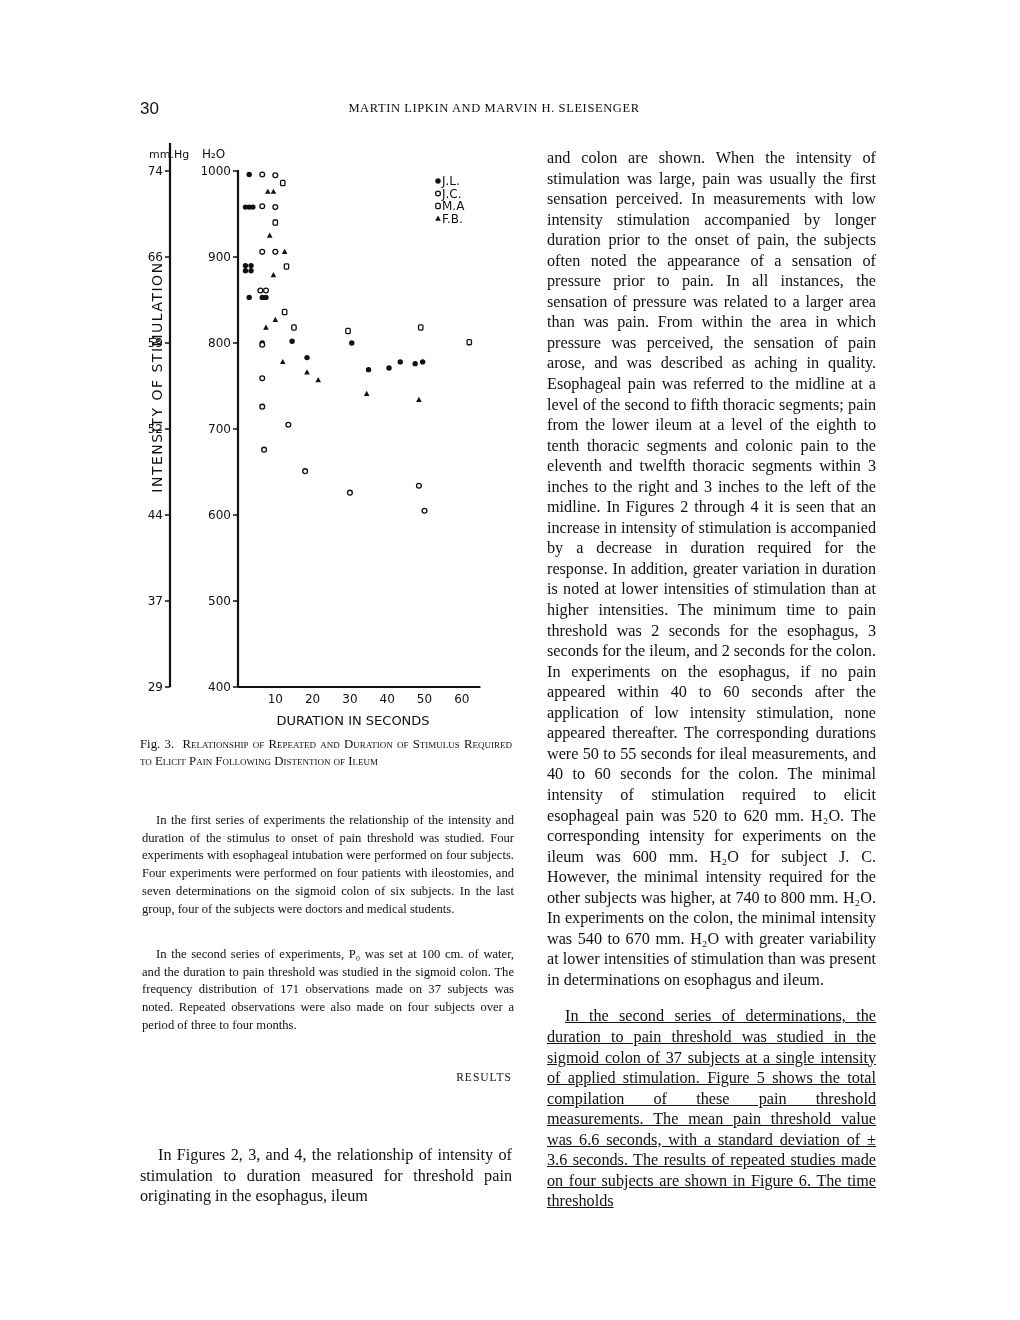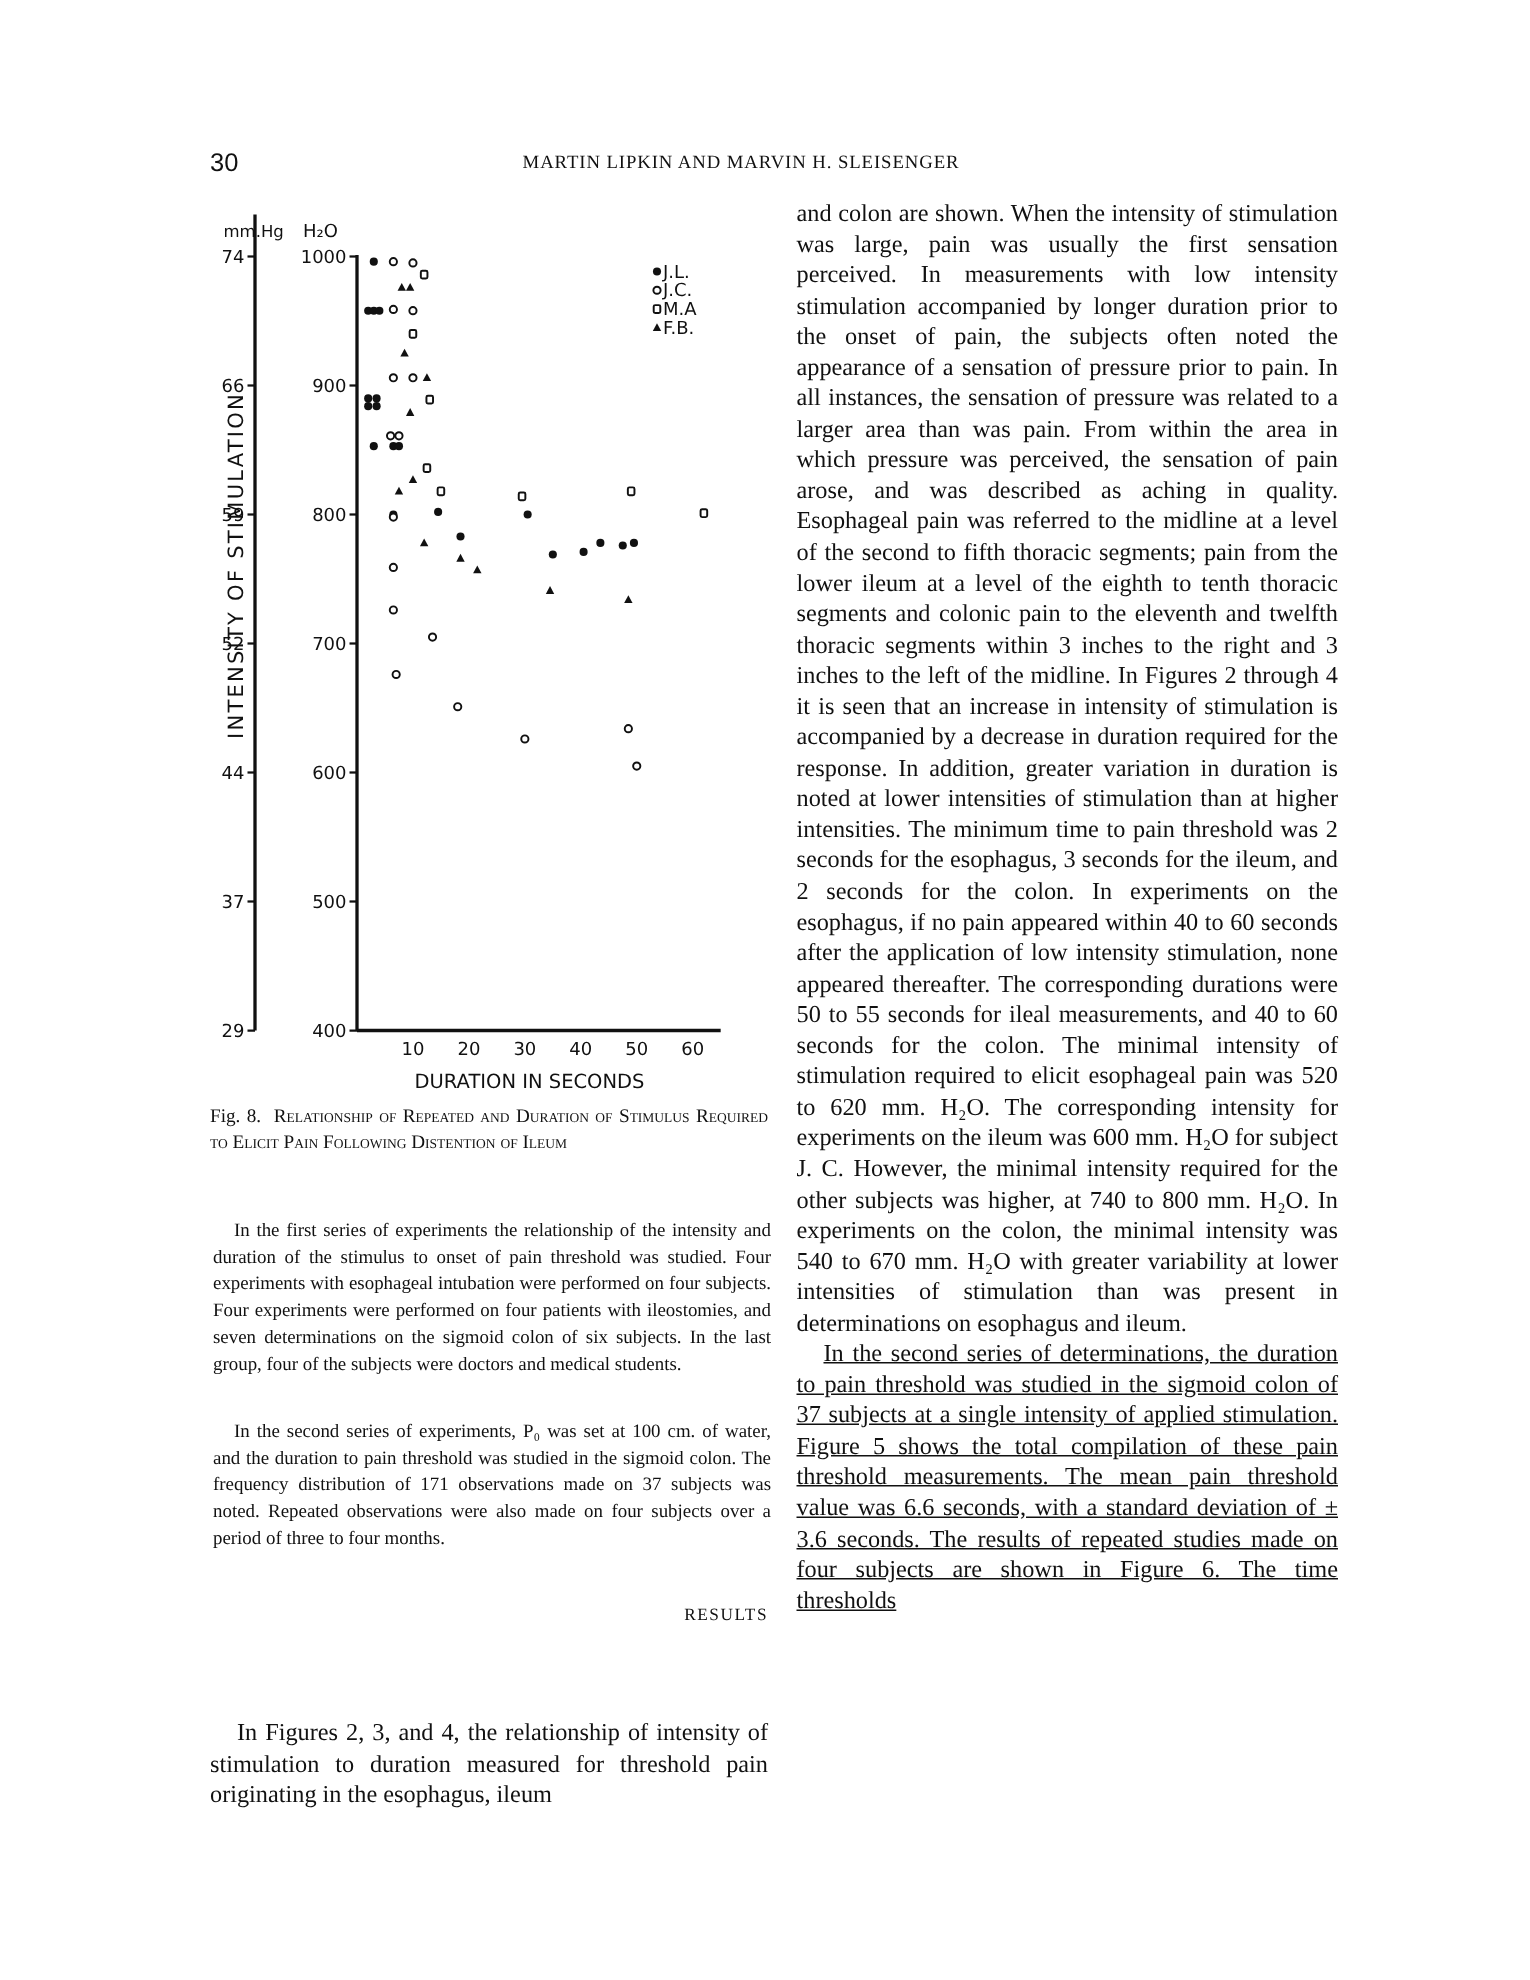--- a/index.html
+++ b/index.html
@@ -15,21 +15,21 @@
              text-align:justify; }
   .caption .sc { font-variant:small-caps; }
   .col-left { position:absolute; left:142px; width:372px; font-size:12.6px; line-height:17.7px; text-align:justify; }
   .col-left p { margin:0; text-indent:14px; }
   #para-left-1 { top:812px; }
   #para-left-2 { top:946px; }
   .results-heading { position:absolute; left:140px; width:372px; top:1071px; text-align:right; font-size:11.5px; letter-spacing:1px; }
   .results-body { position:absolute; left:140px; width:372px; top:1145px; font-size:16.2px; line-height:20.7px; text-align:justify; }
   .results-body p { margin:0; text-indent:18px; }
   .col-right { position:absolute; left:531px; width:361px; top:132px; font-size:16.2px; line-height:20.55px; text-align:justify; }
-  .col-right p { margin:0; }
+  .col-right p { margin:16px; }
   .col-right p.indent { text-indent:18px;text-decoration:underline; }
 </style>
 </head>
 <body>
 
 <div class="page-number">30</div>
 <div class="running-head"><span>MARTIN LIPKIN AND MARVIN H. SLEISENGER</span></div>
 
 <div id="figure">
   <svg id="chart-svg" width="380" height="600" viewBox="0 0 380 600" xmlns="http://www.w3.org/2000/svg">
@@ -144,21 +144,21 @@
         <text x="302" y="87.5" font-size="12">F.B.</text>
       </g>
     <text id="y-unit-mmhg" x="9" y="23" font-size="11">mm.Hg</text>
     <text id="y-unit-h2o" x="62" y="23" font-size="12">H₂O</text>
     <text id="y-axis-label" transform="translate(22,242) rotate(-90)" text-anchor="middle" font-size="14" letter-spacing="1.5">INTENSITY OF STIMULATION</text>
     <text id="x-axis-label" x="213" y="590" text-anchor="middle" font-size="13">DURATION IN SECONDS</text>
   </svg>
 </div>
 
 <div class="caption">
-  <span>Fig. 8.</span>&nbsp;
+  <span>Fig. 3.</span>&nbsp;
   <span class="sc">Relationship of Repeated and Duration of Stimulus Required to Elicit Pain Following Distention of Ileum</span>
 </div>
 
 <div class="col-left" id="para-left-1">
   <p>In the first series of experiments the relationship of the intensity and duration of the stimulus to onset of pain threshold was studied. Four experiments with esophageal intubation were performed on four subjects. Four experiments were performed on four patients with ileostomies, and seven determinations on the sigmoid colon of six subjects. In the last group, four of the subjects were doctors and medical students.</p>
 </div>
 <div class="col-left" id="para-left-2">
   <p>In the second series of experiments, P₀ was set at 100 cm. of water, and the duration to pain threshold was studied in the sigmoid colon. The frequency distribution of 171 observations made on 37 subjects was noted. Repeated observations were also made on four subjects over a period of three to four months.</p>
 </div>
 

